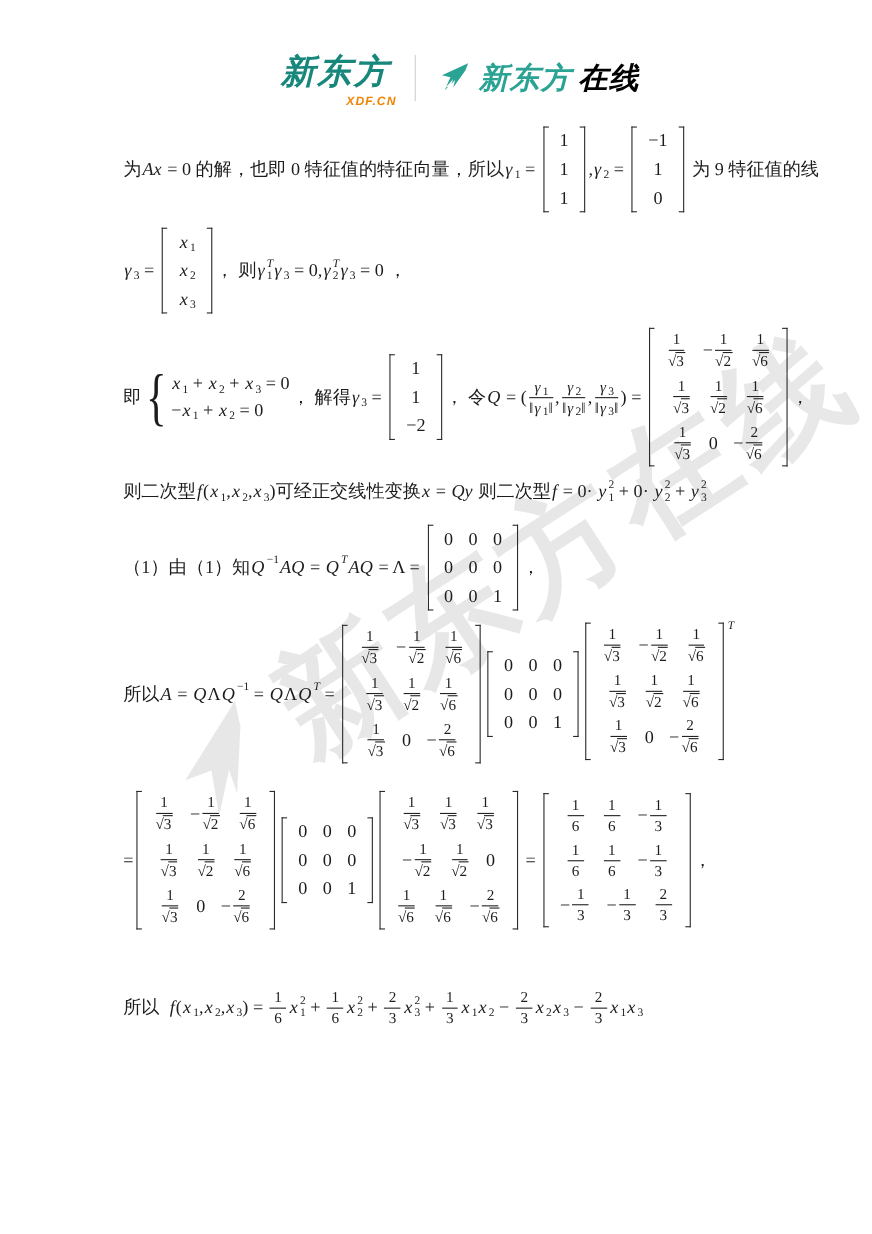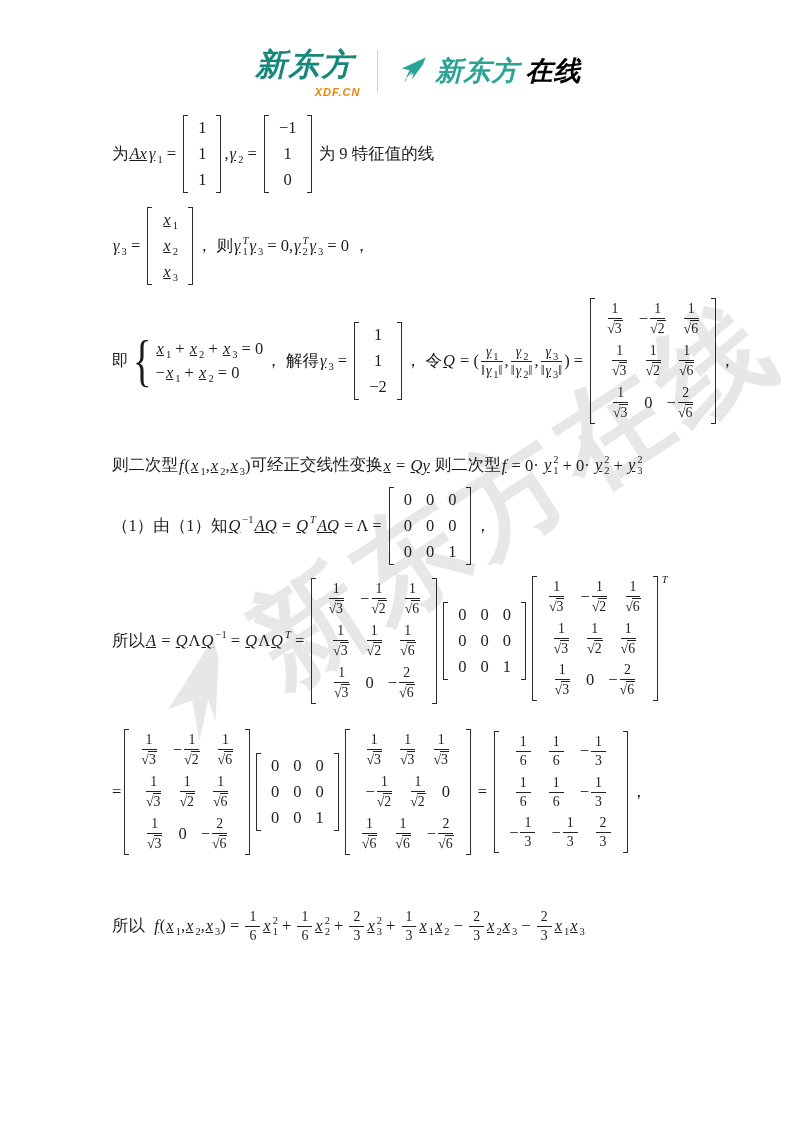--- a/index.html
+++ b/index.html
@@ -69,21 +69,21 @@
   .content { position: relative; z-index: 2; }
   .line {
     display: flex;
     align-items: center;
     flex-wrap: nowrap;
     padding-left: 112px;
     padding-right: 30px;
     font-size: 16.5px;
   }
   .mt { white-space: pre; font-size: inherit; }
-  .mi { white-space: pre; font-style: italic; font-size: inherit; padding: 0 1px; text-decoration: underline; }
+  .mi { white-space: pre; font-style: italic; font-size: inherit; padding: 0 1px; }
   .msub { display: inline-flex; align-items: center; }
   .msub .sub { font-size: 10.5px; position: relative; top: 5px; margin-left: 1px; }
   .msup { display: inline-flex; align-items: flex-start; }
   .msup .sup { font-size: 10.5px; position: relative; top: -2px; margin-left: 1px; }
   .it-sup { font-style: italic; }
   .msubsup { display: inline-flex; align-items: center; }
   .msubsup .ss { display: inline-flex; flex-direction: column; align-items: flex-start; justify-content: center; line-height: 1; margin-left: 1px; }
   .msubsup .sup2, .msubsup .sub2 { font-size: 10.5px; line-height: 1.05; }
   .frac {
     display: inline-flex; flex-direction: column; align-items: center;
@@ -109,21 +109,21 @@
     font-size: 46px; line-height: 0.9;
     transform: scaleY(1.25) scaleX(0.85);
     font-weight: 400; margin-right: 3px;
   }
   .ctbl { display: flex; flex-direction: column; }
   .crow { display: flex; align-items: center; padding: 2px 0; }
   
   .l1 { margin-top: 14px; min-height: 84px; }
   .l2 { margin-top: 6px;  min-height: 88px; }
   .l3 { margin-top: 4px;  min-height: 134px; }
-  .l4 { margin-top: 10px; min-height: 38px; align-items: flex-end; }
+  .l4 { min-height: 38px; }
   .l5 { margin-top: 10px; min-height: 80px; }
   .l6 { margin-top: 4px;  min-height: 142px; }
   .l7 { margin-top: 6px;  min-height: 148px; }
   .l8 { margin-top: 30px; min-height: 60px; }
 </style>
 </head>
 <body>
 
 <div class="header">
   <div class="logo-left">
@@ -145,20 +145,21 @@
   <svg width="120" height="110" viewBox="0 0 40 40">
     <path d="M36 4 L8 17 L17 19 L11 33 L22 22 L20 30 L33 12 Z" fill="#8a8a8a"></path>
   </svg>
   <span class="wm-text">新东方在线</span>
 </div>
 
 <div class="content">
   <div class="line l1">
       <span class="mt">为</span>
       <span class="mi">Ax</span>
+      <span class="mt"> = 0 的解，也即 0 特征值的特征向量，所以</span>
       <span class="msub">
         <span class="base"><span class="mi">γ</span></span>
         <span class="sub">1</span>
       </span>
       <span class="mt"> = </span>
       <span class="mat">
         <span class="br l"></span>
         <span class="tbl">
           <div class="mrow">
             <span class="mcell">

